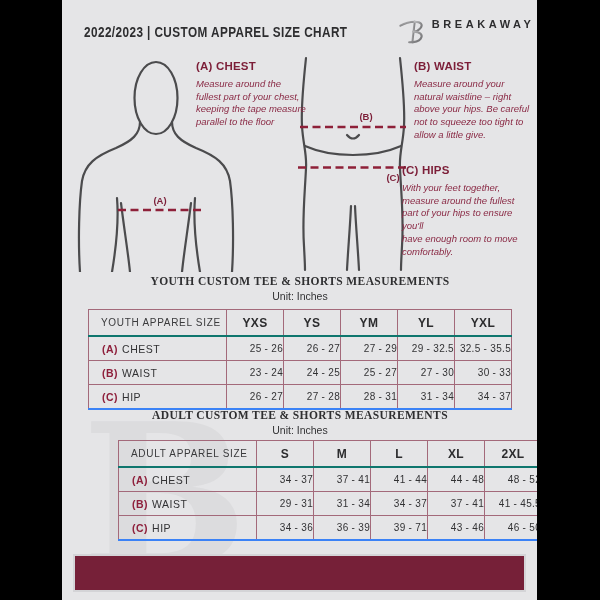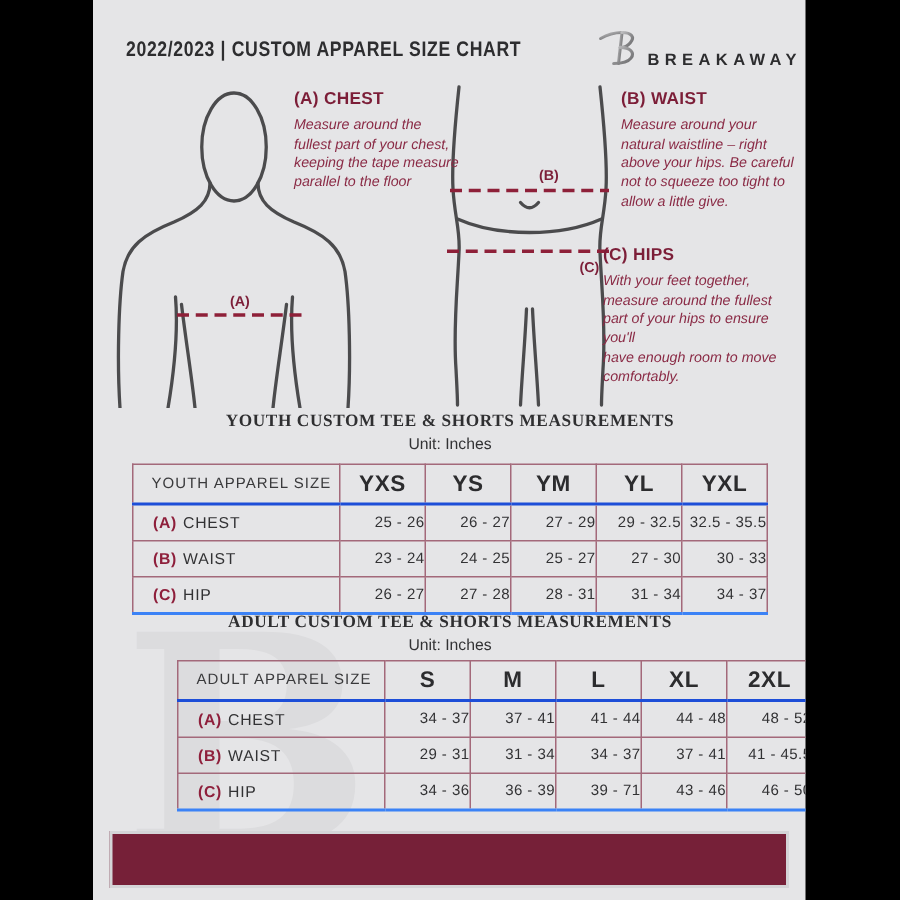--- a/index.html
+++ b/index.html
@@ -13,21 +13,21 @@
   }
   
   .header{
     position:absolute;left:22px;right:44px;top:19px;height:26px;
     display:flex;justify-content:space-between;align-items:center;z-index:2;
   }
   .doc-title{
     font-weight:bold;font-size:14px;letter-spacing:.5px;color:#2d2d2f;
     transform:scaleX(.84);transform-origin:left center;white-space:nowrap;
   }
-  .brand{display:flex;align-items:flex-end;gap:7px;}
+  .brand{display:flex;align-items:flex-start;gap:7px;}
   .brand-name{font-weight:bold;font-size:11px;letter-spacing:3.6px;color:#2d2d2f;}
   
   .inst{position:absolute;z-index:2;}
   .inst-heading{font-weight:bold;font-size:11.5px;color:#7c1e38;letter-spacing:.2px;}
   .inst-body{
     margin-top:6px;font-style:italic;font-size:9.5px;line-height:1.34;
     color:#8a2a45;white-space:pre-line;
   }
   .inst-a{left:134px;top:60px;width:112px;}
   .inst-b{left:352px;top:60px;width:118px;}
@@ -51,27 +51,27 @@
   
   .size-table{
     position:absolute;left:26px;width:424px;border-collapse:collapse;z-index:2;
     table-layout:fixed;
   }
   .size-table col.c0{width:138px;}
   .size-table th,.size-table td{
     border:1px solid #a3697a;padding:0;height:23px;vertical-align:middle;
     background:transparent;
   }
-  .size-table tr.head th{height:25px;border-bottom:2px solid #1d4ed8;}
+  .size-table tr.head th{height:25px;border-bottom:2px solid #0f766e;}
   .size-table tr.last td{border-bottom:2px solid #3b82f6;}
   th.label-h{
     text-align:left;padding-left:12px;font-weight:normal;font-size:10px;
     letter-spacing:.7px;color:#3a3a3c;
   }
-  th.size-h{font-weight:bold;font-size:15px;color:#2c2c2e;letter-spacing:.4px;}
+  th.size-h{font-weight:bold;font-size:12px;color:#2c2c2e;letter-spacing:.4px;}
   td.label{text-align:left;padding-left:13px;font-size:10.5px;color:#323234;letter-spacing:.5px;}
   td.label .pfx{color:#8e1f3b;font-weight:bold;margin-right:4px;}
   td.val{text-align:right;font-size:10px;color:#323234;letter-spacing:.3px;}
   
   .watermark{
     position:absolute;left:20px;top:398px;z-index:0;font-family:"DejaVu Serif",serif;
     font-weight:bold;font-size:196px;line-height:1;color:#dcdcde;
   }
   
   .footer-bar{

